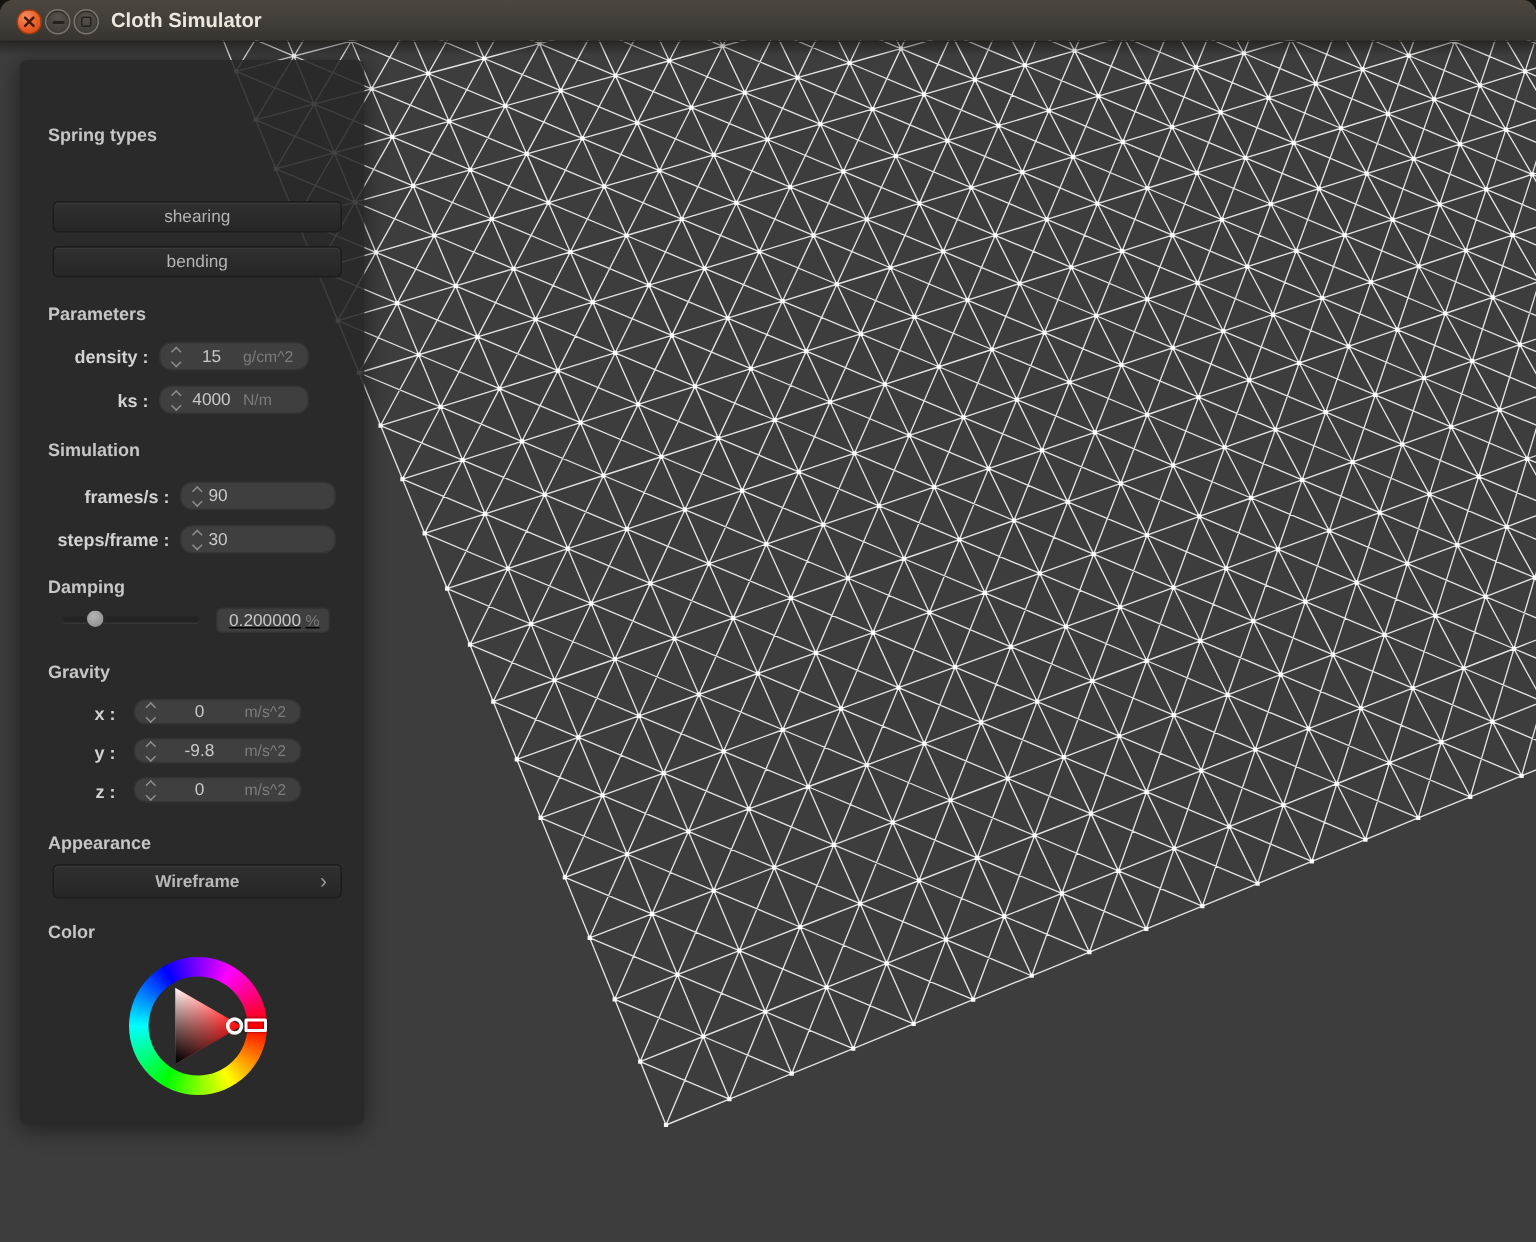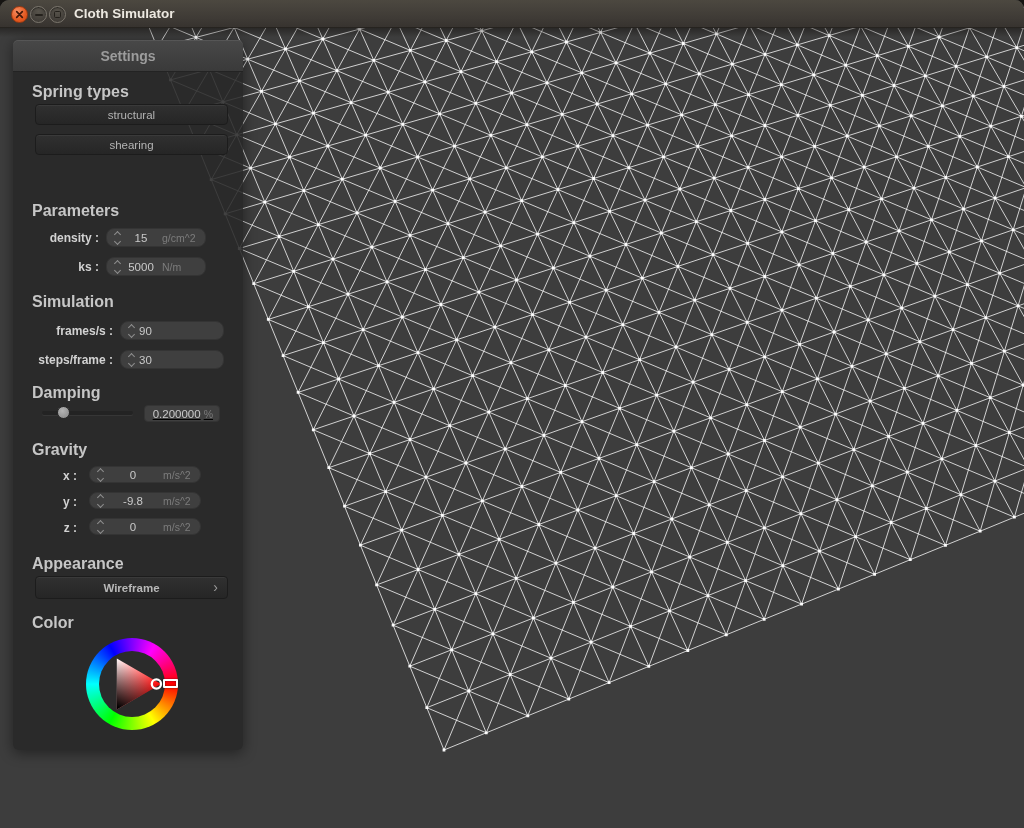--- a/index.html
+++ b/index.html
@@ -27,21 +27,21 @@
   .min-glyph{width:8px;height:2px;background:#24211c;border-radius:1px;}
   .max-glyph{width:7px;height:7px;border:1.6px solid #24211c;border-radius:1.5px;}
 
   
   .panel{position:absolute;left:13px;top:40px;width:230px;height:710px;z-index:2;
     background:rgba(40,40,40,.88);border-radius:5px;box-shadow:0 3px 14px rgba(0,0,0,.45);}
   .panel-header{position:absolute;left:0;top:0;width:100%;height:32px;border-radius:5px 5px 0 0;
     background:linear-gradient(#484848,#3a3a3a);border-bottom:1px solid #232323;
     box-shadow:inset 0 1px 0 rgba(255,255,255,.08);
     text-align:center;line-height:32px;font-size:14px;font-weight:bold;color:#9c9c9c;}
-  .sec-label{position:absolute;left:19px;font-size:16px;font-weight:bold;color:#c6c6c6;}
+  .sec-label{position:absolute;left:19px;font-size:12px;font-weight:bold;color:#c6c6c6;}
   .pbtn{position:absolute;left:22px;width:193px;height:21px;border-radius:4px;cursor:default;
     background:linear-gradient(#303030,#262626);border:1px solid #1c1c1c;
     box-shadow:inset 0 1px 0 rgba(255,255,255,.05);
     color:#b4b4b4;font-size:11.5px;text-align:center;padding:0;}
   .row-label{position:absolute;font-size:12px;font-weight:bold;color:#d2d2d2;text-align:right;}
   .field{position:absolute;background:#3f3f3f;border-radius:8px;border:1px solid #343434;
     display:flex;align-items:center;}
   .stepper{display:flex;flex-direction:column;gap:2px;margin:0 5px 0 8px;}
   .chev{display:block;width:5px;height:5px;border-left:1.4px solid #8f8f8f;border-top:1.4px solid #8f8f8f;}
   .chev.up{transform:rotate(45deg);}
@@ -100,45 +100,44 @@
     <button class="wbtn minmax min">
       <span class="min-glyph"></span>
     </button>
     <button class="wbtn minmax max">
       <span class="max-glyph"></span>
     </button>
     <span class="win-title">Cloth Simulator</span>
   </div>
 
   <div class="panel">
-    <div class="panel-header">Settings</div>
 
     <div class="sec-label" style="top:43px">Spring types</div>
-    <button class="pbtn" style="top:64px">structural</button>
     <button class="pbtn" style="top:94px">shearing</button>
+    <button class="pbtn" style="top:124px">bending</button>
 
     <div class="sec-label" style="top:162px">Parameters</div>
 
     <div class="row-label" style="left:0;top:191px;width:86px">density :</div>
     <div class="field" style="left:93px;top:188px;width:100px;height:19px">
       <span class="stepper">
           <i class="chev up"></i>
           <i class="chev dn"></i>
         </span>
       <span class="fval">15</span>
       <span class="funit w">g/cm^2</span>
     </div>
 
     <div class="row-label" style="left:0;top:220px;width:86px">ks :</div>
     <div class="field" style="left:93px;top:217px;width:100px;height:19px">
       <span class="stepper">
           <i class="chev up"></i>
           <i class="chev dn"></i>
         </span>
-      <span class="fval">5000</span>
+      <span class="fval">4000</span>
       <span class="funit w">N/m</span>
     </div>
 
     <div class="sec-label" style="top:253px">Simulation</div>
 
     <div class="row-label" style="left:0;top:284px;width:100px">frames/s :</div>
     <div class="field" style="left:107px;top:281px;width:104px;height:19px">
       <span class="stepper">
           <i class="chev up"></i>
           <i class="chev dn"></i>

